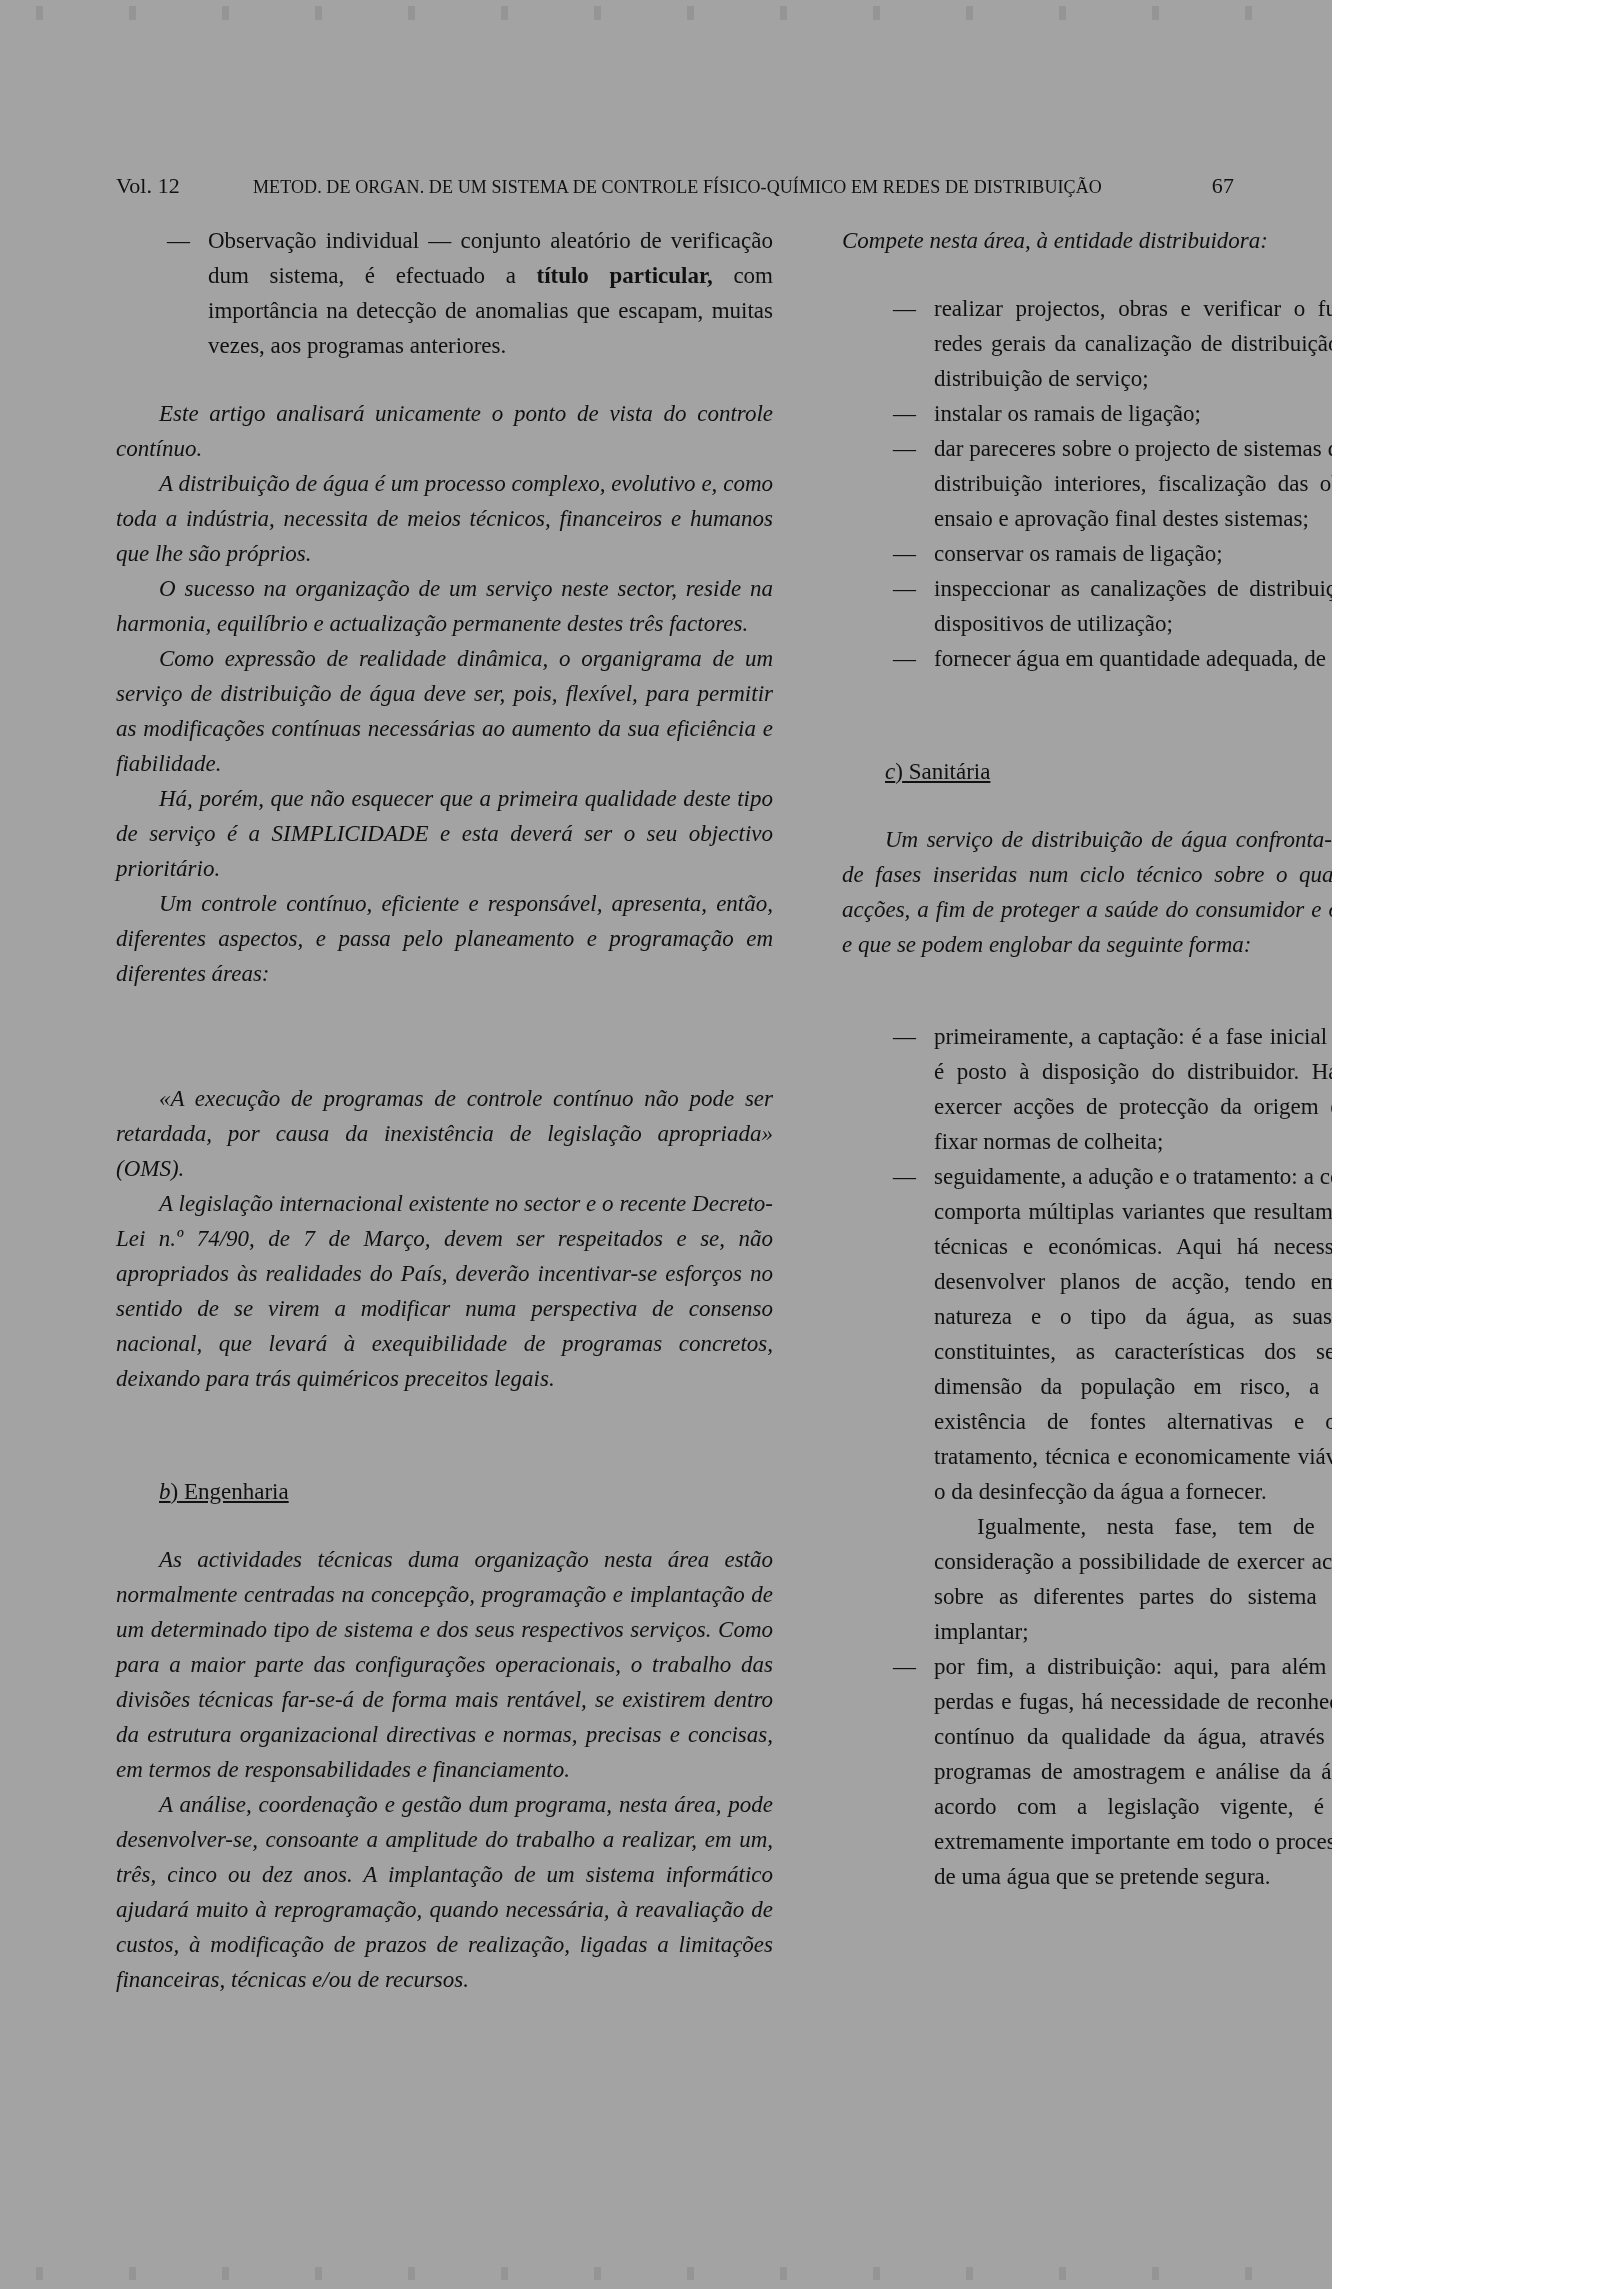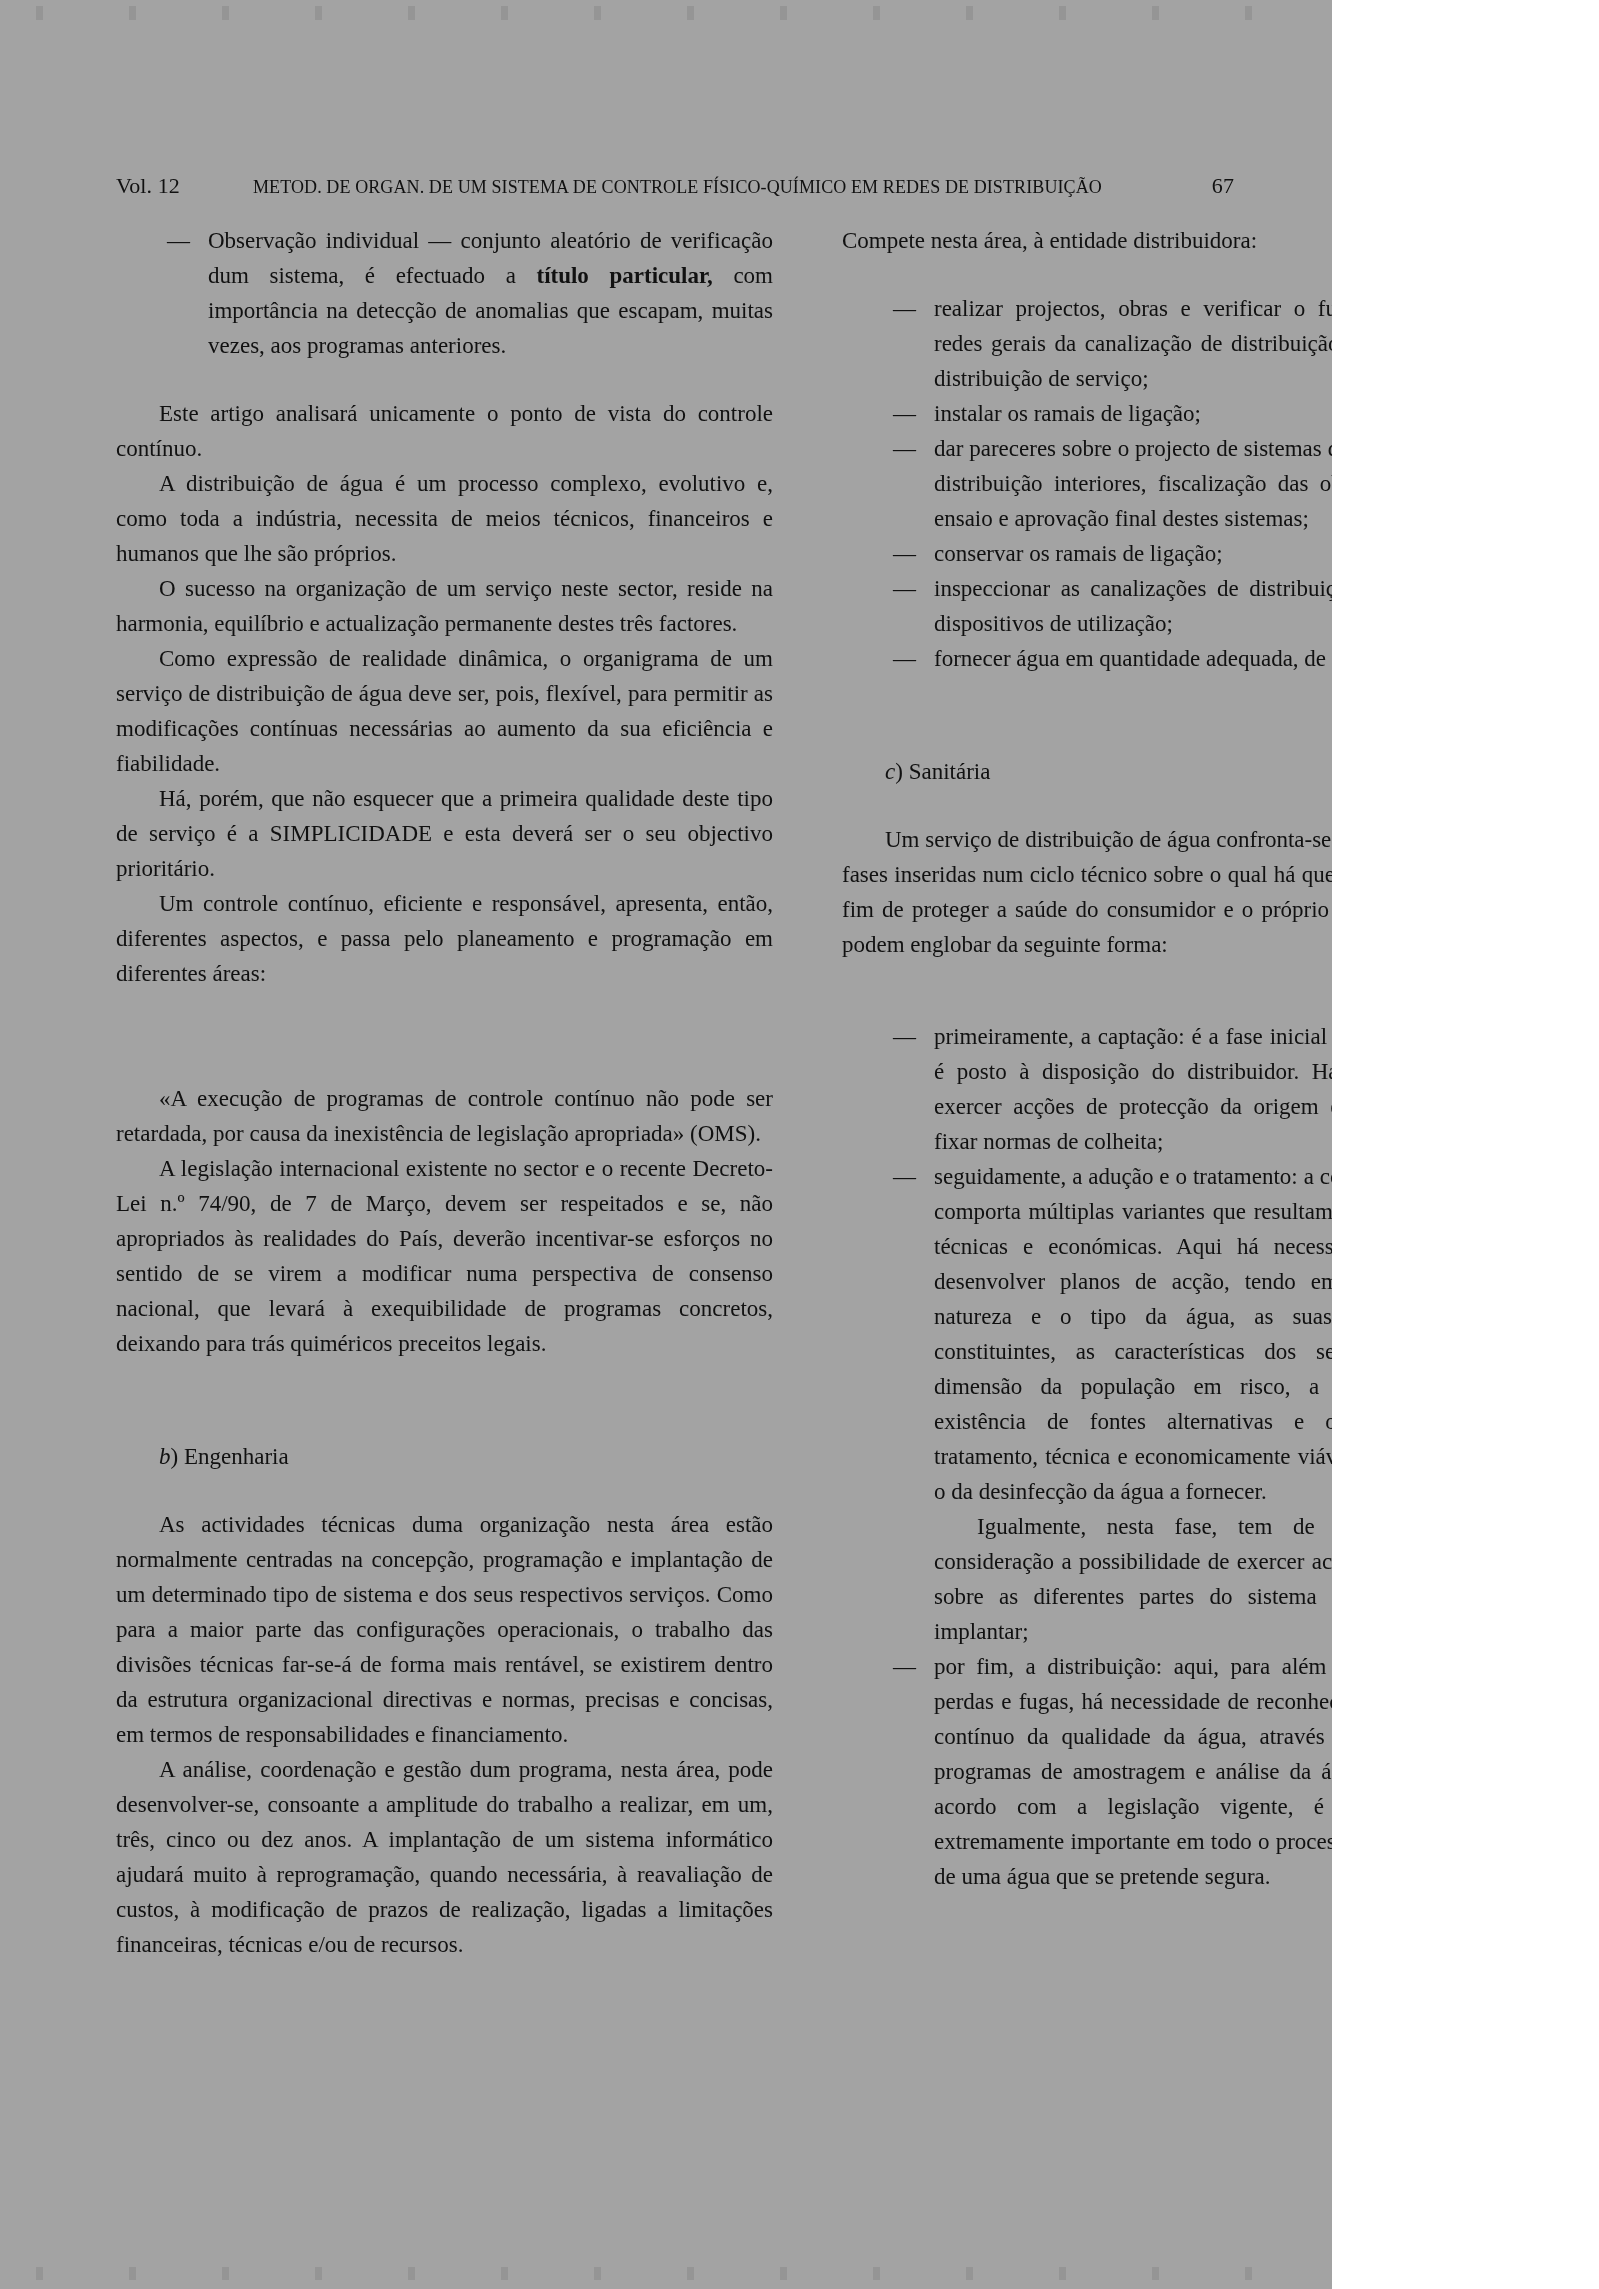--- a/index.html
+++ b/index.html
@@ -79,31 +79,33 @@
     flex: 0 0 657px;
   }
 
   p {
     margin: 0;
     font-size: 23px;
     line-height: 35px;
     text-align: justify;
     text-justify: inter-word;
     hyphens: manual;
+    font-style: italic;
   }
   p.indent { text-indent: 43px; }
   p.noindent { text-indent: 0; }
   .spacer-md { height: 33px; }
   .spacer-lg { height: 57px; }
   .spacer-xl { height: 78px; }
 
   .heading {
     font-size: 23px;
     line-height: 35px;
     padding-left: 43px;
+    text-decoration: underline;
   }
   .heading .letter { font-style: italic; }
 
   ul.dashlist {
     list-style: none;
     margin: 0;
     padding: 0;
   }
   ul.dashlist.left { padding-left: 51px; }
   ul.dashlist.right { padding-left: 51px; }

